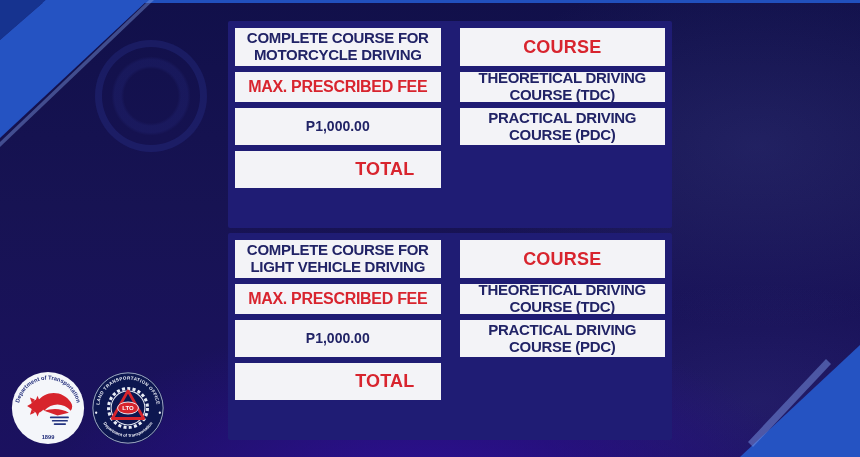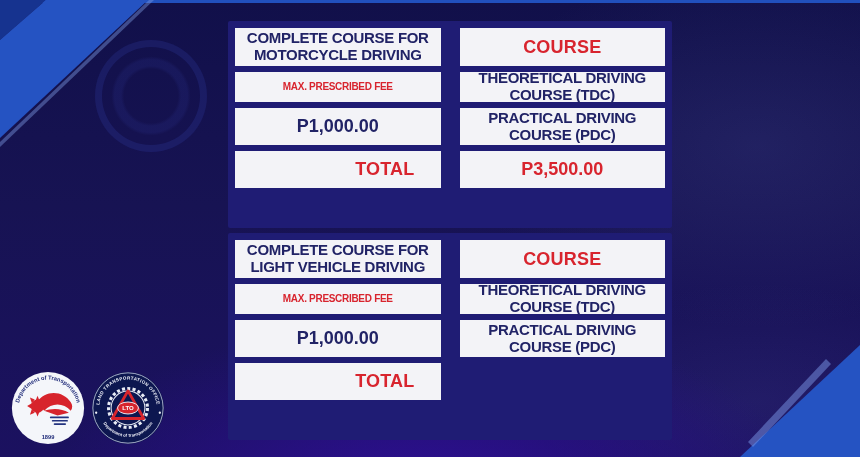--- a/index.html
+++ b/index.html
@@ -33,22 +33,22 @@
     gap:6px 19px;
   }
   .cell{
     background:#f3f3f7;display:flex;align-items:center;justify-content:center;
     text-align:center;padding:0 9px;line-height:1.12;letter-spacing:-0.3px;
     font-weight:bold;color:#212366;
   }
   .cell.navy-lg{font-size:15px;}
   .cell.red{color:#d8242e;}
   .cell.colhead-l{font-size:18px;letter-spacing:0.2px;}
-  .cell.colhead-r{font-size:10px;white-space:nowrap;text-align:center;}
-  .cell.fee{font-size:18px;white-space:nowrap;letter-spacing:0;}
+  .cell.colhead-r{font-size:16px;white-space:nowrap;text-align:center;}
+  .cell.fee{font-size:14px;white-space:nowrap;letter-spacing:0;}
   .cell.total-label{font-size:18px;justify-content:flex-end;padding-right:26px;letter-spacing:0.2px;text-align:right;}
   .cell.total-value{font-size:18px;white-space:nowrap;letter-spacing:0;}
   .logo{position:absolute;top:370px;width:76px;height:76px;}
 </style>
 </head>
 <body>
 
 <div class="canvas">
 
   <div class="topline"></div>
@@ -60,21 +60,20 @@
   <div class="layer stripe-br-line"></div>
 
   <div class="fee-table" style="top:21px">
     <div class="cell navy-lg">COMPLETE COURSE FOR MOTORCYCLE DRIVING</div>
     <div class="cell red colhead-l">COURSE</div>
     <div class="cell red colhead-r">MAX. PRESCRIBED FEE</div>
     <div class="cell navy-lg">THEORETICAL DRIVING COURSE (TDC)</div>
     <div class="cell fee">P1,000.00</div>
     <div class="cell navy-lg">PRACTICAL DRIVING COURSE (PDC)</div>
     <div class="cell red total-label">TOTAL</div>
-    <div class="cell red total-value">P3,500.00</div>
   </div>
 
   <div class="fee-table" style="top:233px">
     <div class="cell navy-lg">COMPLETE COURSE FOR LIGHT VEHICLE DRIVING</div>
     <div class="cell red colhead-l">COURSE</div>
     <div class="cell red colhead-r">MAX. PRESCRIBED FEE</div>
     <div class="cell navy-lg">THEORETICAL DRIVING COURSE (TDC)</div>
     <div class="cell fee">P1,000.00</div>
     <div class="cell navy-lg">PRACTICAL DRIVING COURSE (PDC)</div>
     <div class="cell red total-label">TOTAL</div>

